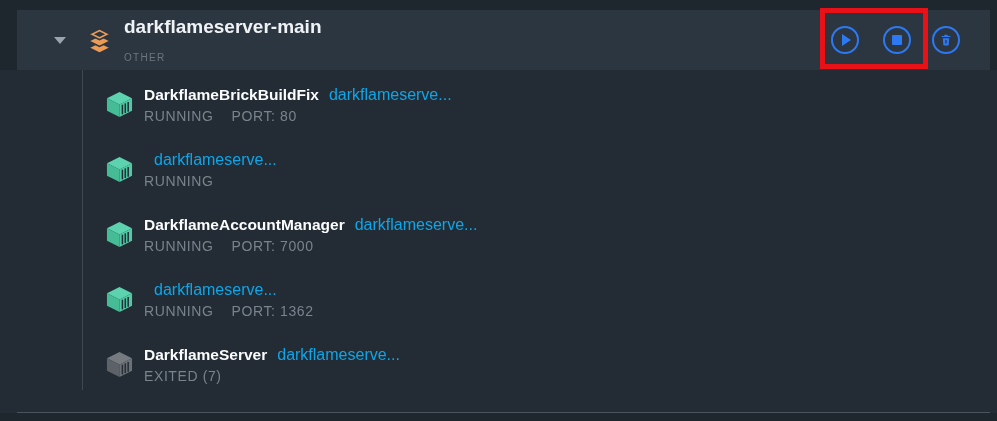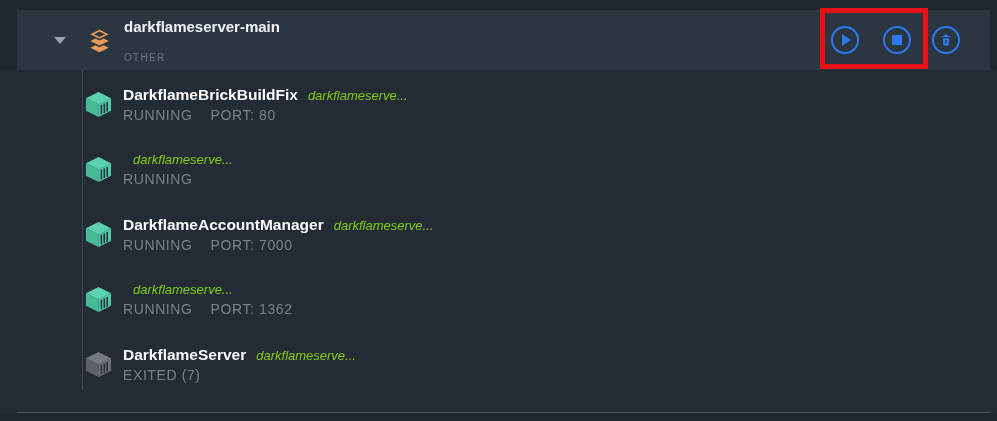--- a/index.html
+++ b/index.html
@@ -17,21 +17,21 @@
     position:absolute;top:10px;left:17px;width:973px;height:60px;
     background:#2c3640;display:flex;align-items:center;
   }
   .caret-down{
     width:0;height:0;margin-left:37px;cursor:pointer;
     border-left:6px solid transparent;border-right:6px solid transparent;
     border-top:7px solid #9aa4ad;flex:0 0 auto;
   }
   .stack-icon{margin-left:20px;width:27px;height:27px;flex:0 0 auto;}
   .stack-text{margin-left:11px;display:flex;flex-direction:column;}
-  .stack-title{font-size:15px;font-weight:700;color:#f0f3f6;line-height:18px;}
+  .stack-title{font-size:19px;font-weight:700;color:#f0f3f6;line-height:18px;}
   .stack-sub{font-size:10px;color:#6b7680;letter-spacing:1.3px;margin-top:16px;}
 
   .actions{margin-left:auto;display:flex;align-items:center;}
   .icon-btn{
     width:28px;height:28px;border:2px solid #2d79f3;border-radius:50%;
     background:transparent;display:flex;align-items:center;justify-content:center;
     padding:0;cursor:pointer;box-sizing:border-box;flex:0 0 auto;
   }
   .btn-start{margin-right:24px;}
   .btn-stop{margin-right:21px;}
@@ -48,26 +48,26 @@
   .annotation-rect{
     position:absolute;left:820px;top:8px;width:108px;height:61px;
     border:5px solid #e91118;box-sizing:border-box;z-index:5;pointer-events:none;
   }
 
   
   .guide-line{position:absolute;left:82px;top:70px;width:1px;height:320px;background:#3d4852;}
 
   
   .list{position:absolute;top:72px;left:0;width:100%;}
-  .row{height:65px;display:flex;align-items:center;padding-left:83px;}
+  .row{height:65px;display:flex;align-items:center;padding-left:104px;}
   .cube-icon{width:31px;height:27px;flex:0 0 auto;}
   .row-text{margin-left:9px;display:flex;flex-direction:column;}
   .row-title-line{display:flex;align-items:baseline;}
   .row-title{font-size:15.5px;font-weight:700;color:#fbfcfe;line-height:17px;}
-  .row-link{font-size:13px;color:#84cc16;margin-left:10px;text-decoration:none;cursor:pointer;font-style:italic;}
+  .row-link{font-size:16px;color:#0ea5e9;margin-left:10px;text-decoration:none;cursor:pointer;}
   .row-status{margin-top:4px;font-size:14px;color:#79838d;letter-spacing:.6px;}
   .row-port{margin-left:18px;}
 
   
   .divider{position:absolute;left:17px;top:412px;width:973px;height:1px;background:#4a545e;}
   .bottom-band{position:absolute;left:0;top:413px;width:100%;height:8px;background:#1e262e;}
 </style>
 </head>
 <body>
 

